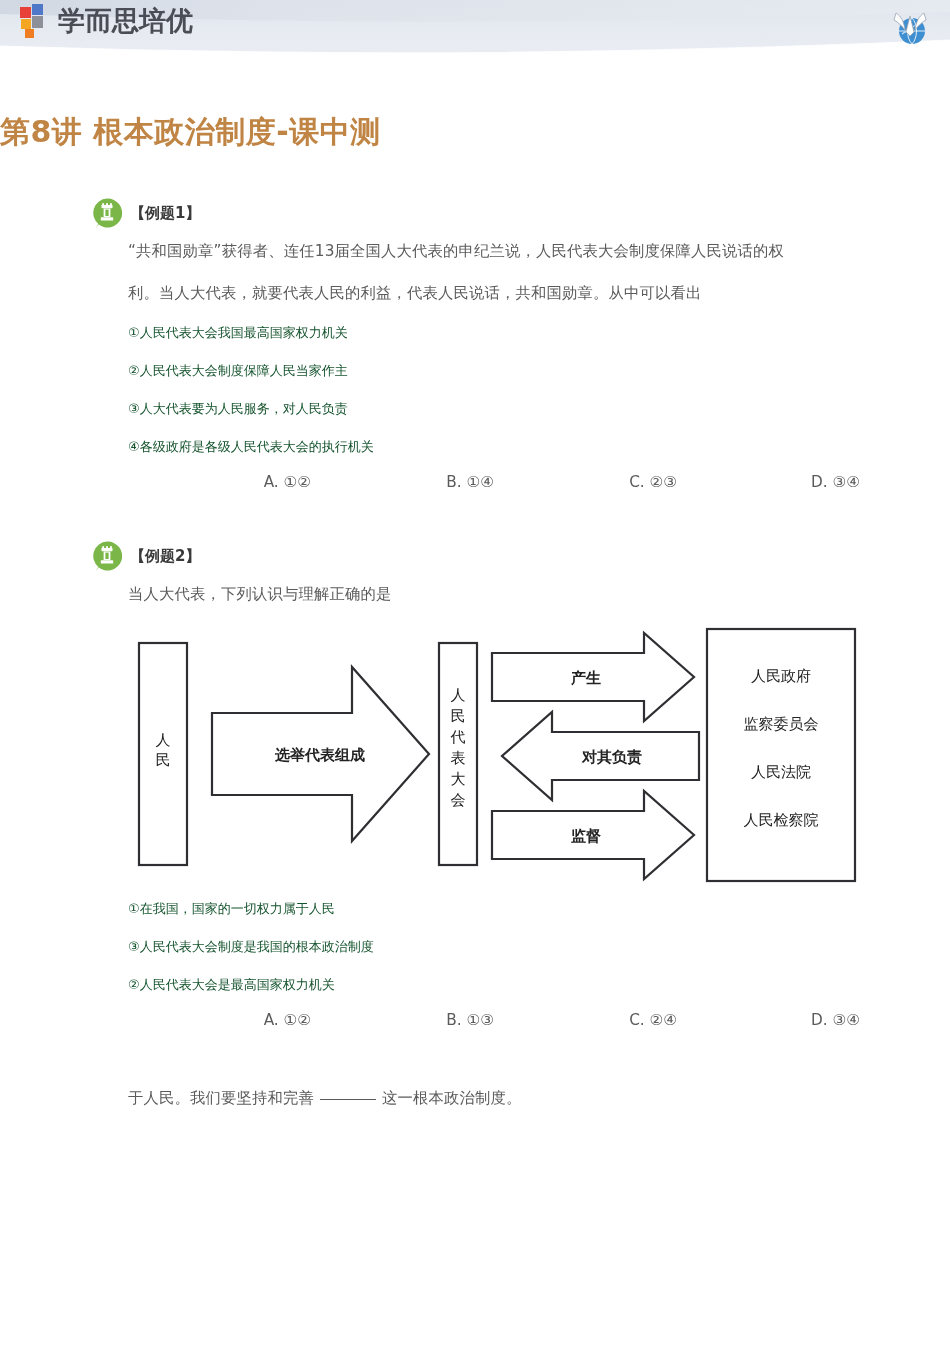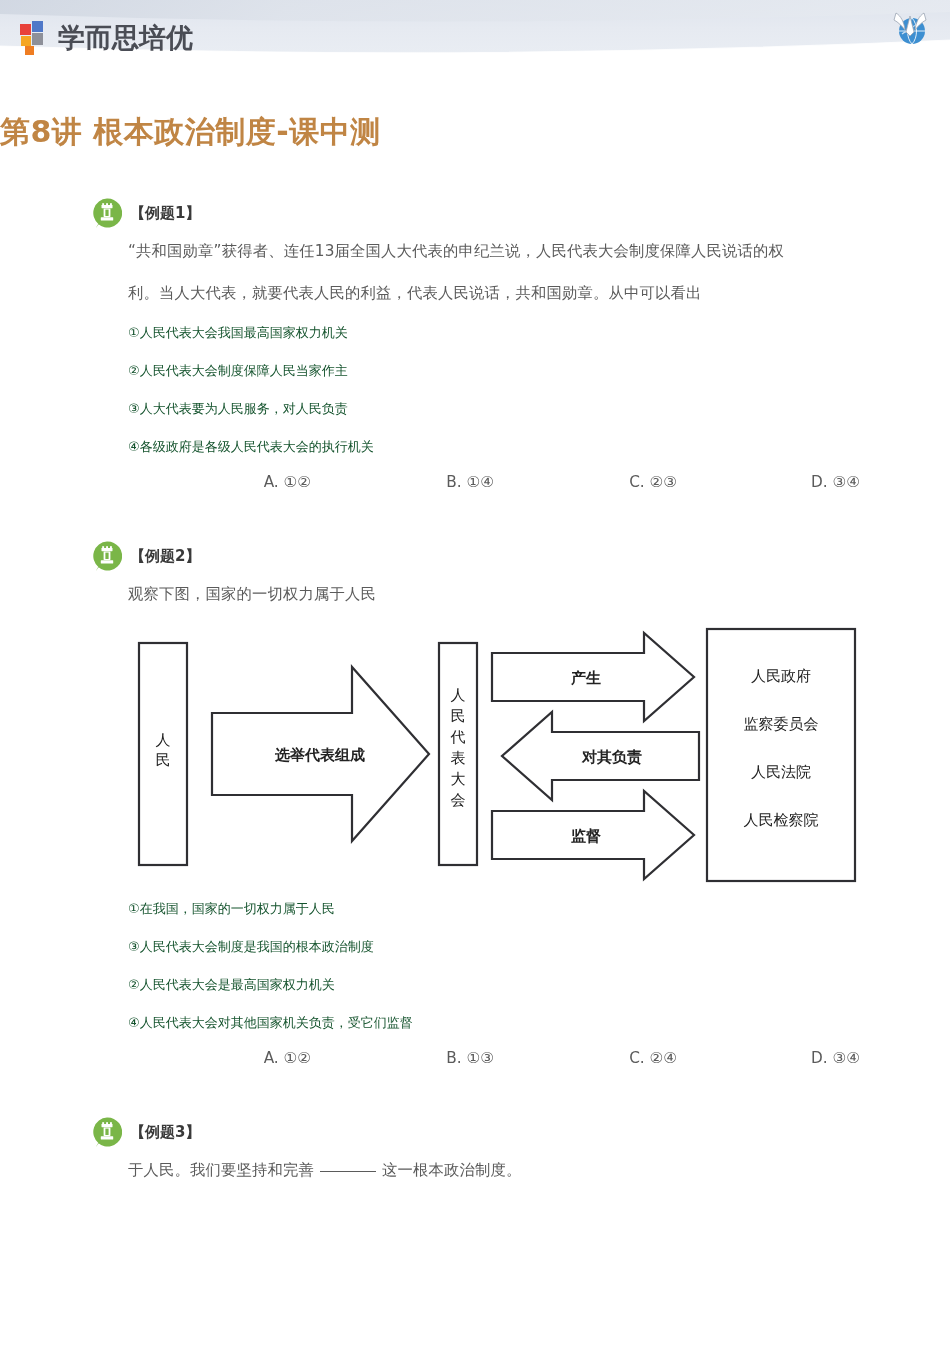--- a/index.html
+++ b/index.html
@@ -35,21 +35,21 @@
     top: 0; left: 0;
     width: 950px;
     height: 62px;
     display: flex;
     align-items: flex-start;
     justify-content: space-between;
   }
   .brand {
     display: flex;
     align-items: center;
-    margin-top: 21px;
+    margin-top: 4px;
     margin-left: 20px;
   }
   .brand-mark {
     position: relative;
     width: 30px;
     height: 34px;
     margin-right: 8px;
   }
   .sq { position: absolute; }
   .sq-red   { left: 0px;  top: 3px;  width: 11px; height: 11px; background: #e8413a; }
@@ -257,21 +257,21 @@
               <rect x="18" y="5.2" width="1.9" height="2.2"></rect>
               <rect x="11.6" y="10.4" width="6.8" height="8.6" rx="0.4"></rect>
               <rect x="8.8" y="19.2" width="12.4" height="3.4" rx="0.5"></rect>
             </g>
             <rect x="13.4" y="11.6" width="3.2" height="6.4" fill="#7ab648"></rect>
           </svg>
         </div>
         <span class="q-label">【例题2】</span>
       </div>
       <div class="q-body">
-        <div class="q-text">观察下图，国家的一切权力属于人民</div>
+        <div class="q-text">当人大代表，下列认识与理解正确的是</div>
 
         <div class="diagram">
           <svg width="740" height="265" viewBox="0 0 740 265">
             <g fill="none" stroke="#2f2f33" stroke-width="2.2">
 
               <rect x="5" y="18" width="48" height="222"></rect>
 
               <rect x="305" y="18" width="38" height="222"></rect>
 
               <rect x="573" y="4" width="148" height="252"></rect>
@@ -304,48 +304,30 @@
             <text x="647" y="56" text-anchor="middle" font-family="DejaVu Sans, Liberation Sans, sans-serif" font-size="15" fill="#222">人民政府</text>
             <text x="647" y="104" text-anchor="middle" font-family="DejaVu Sans, Liberation Sans, sans-serif" font-size="15" fill="#222">监察委员会</text>
             <text x="647" y="152" text-anchor="middle" font-family="DejaVu Sans, Liberation Sans, sans-serif" font-size="15" fill="#222">人民法院</text>
             <text x="647" y="200" text-anchor="middle" font-family="DejaVu Sans, Liberation Sans, sans-serif" font-size="15" fill="#222">人民检察院</text>
           </svg>
         </div>
 
         <div class="q-item">①在我国，国家的一切权力属于人民</div>
         <div class="q-item">③人民代表大会制度是我国的根本政治制度</div>
         <div class="q-item">②人民代表大会是最高国家权力机关</div>
-        <div class="q-item">④人民代表大会对其他国家机关负责，受它们监督</div>
         <div class="choices">
           <span class="choice">A. ①②</span>
           <span class="choice">B. ①③</span>
           <span class="choice">C. ②④</span>
           <span class="choice">D. ③④</span>
         </div>
       </div>
     </div>
 
     <div class="q-block" style="margin-top:48px;">
-      <div class="q-head">
-        <div class="q-badge">
-          <svg width="30" height="30" viewBox="0 0 30 30">
-            <path d="M15,0.5 A14.5,14.5 0 1,1 6.2,26 L3.5,30.5 L6.6,26.2 A14.5,14.5 0 0,1 15,0.5 Z" fill="#7ab648"></path>
-            <g fill="#ffffff">
-              <rect x="9.5" y="7" width="11" height="3.2" rx="0.4"></rect>
-              <rect x="10.2" y="5.2" width="1.9" height="2.2"></rect>
-              <rect x="14.1" y="5.2" width="1.9" height="2.2"></rect>
-              <rect x="18" y="5.2" width="1.9" height="2.2"></rect>
-              <rect x="11.6" y="10.4" width="6.8" height="8.6" rx="0.4"></rect>
-              <rect x="8.8" y="19.2" width="12.4" height="3.4" rx="0.5"></rect>
-            </g>
-            <rect x="13.4" y="11.6" width="3.2" height="6.4" fill="#7ab648"></rect>
-          </svg>
-        </div>
-        <span class="q-label">【例题3】</span>
-      </div>
       <div class="q-body">
         <div class="q-text">
           <span>于人民。我们要坚持和完善</span><span class="blank-line"></span><span>这一根本政治制度。</span>
         </div>
       </div>
     </div>
 
   </div>
 </div>
 

